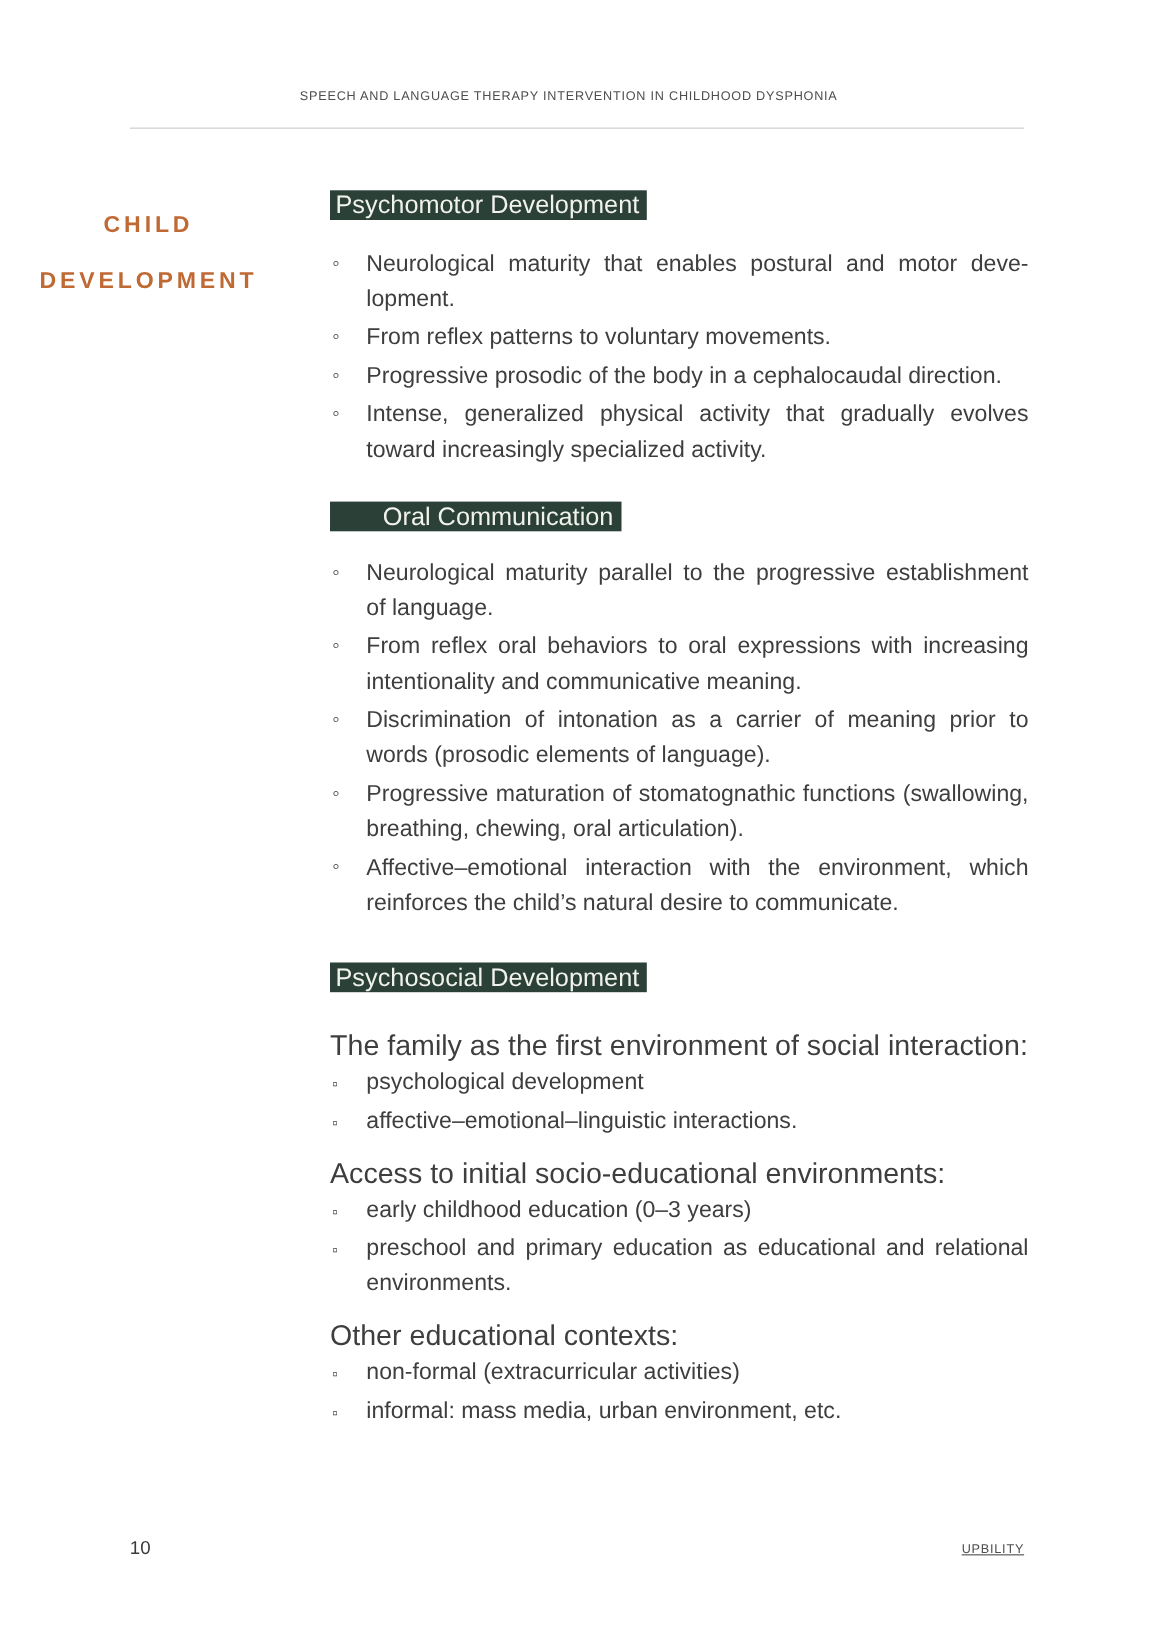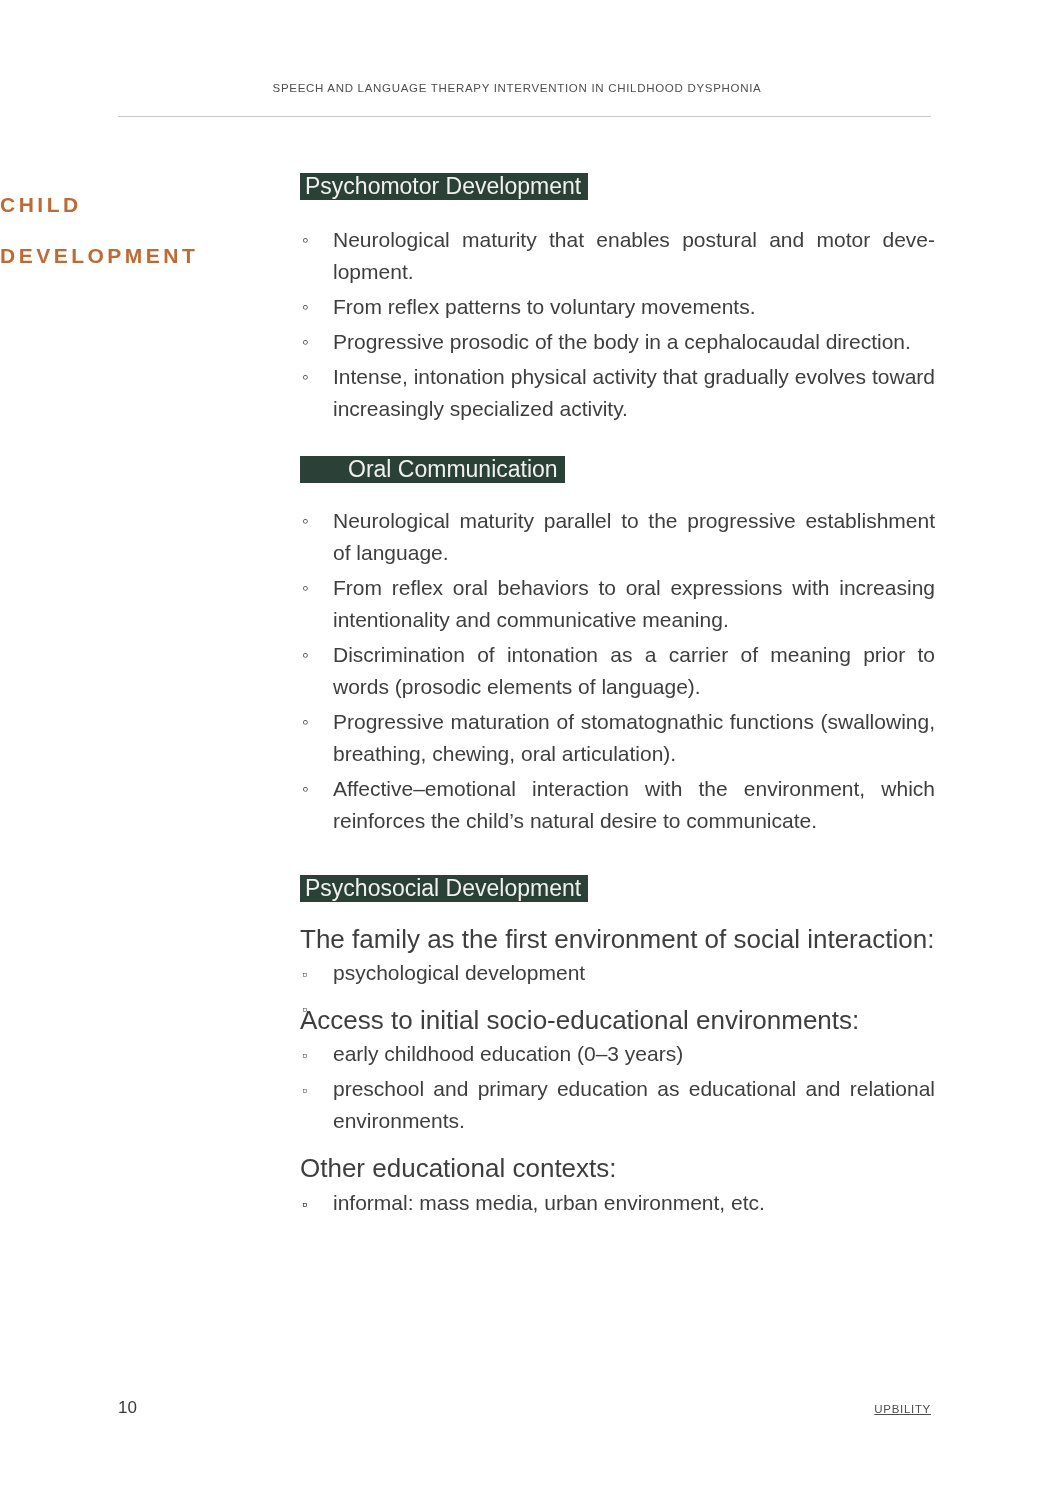--- a/index.html
+++ b/index.html
@@ -31,21 +31,21 @@
   .header-rule {
     position: absolute;
     top: 116px; left: 118px; right: 119px;
     margin: 0; border: none;
     border-top: 1px solid var(--rule);
   }
   .side-title {
     position: absolute;
     top: 179px; left: 0;
     width: 270px;
-    text-align: left;
+    text-align: center;
     color: var(--accent);
     font-weight: bold;
     font-size: 21px;
     letter-spacing: 3.5px;
     line-height: 51px;
   }
   .main {
     position: absolute;
     top: 173px; left: 300px;
     width: 635px;
@@ -56,21 +56,21 @@
     background: var(--heading_bg);
     color: var(--heading_fg);
     font-size: 23px;
     line-height: 20px;
     padding: 3px 7px 4px 5px;
   }
   .sec-psychomotor .section-heading { margin-bottom: 24px; }
   .sec-oral { margin-top: 31px; }
   .sec-oral .section-heading { margin-bottom: 22px; padding-left: 48px; }
   .sec-psychosocial { margin-top: 38px; }
-  .sec-psychosocial .section-heading { margin-bottom: 21px; }
+  .sec-psychosocial .section-heading { margin-bottom: 32px; }
   .blist {
     list-style: none;
     margin: 0; padding: 0;
     font-size: 21px;
     line-height: 32px;
     text-align: justify;
   }
   .bitem {
     position: relative;
     padding-left: 33px;
@@ -137,21 +137,21 @@
             <span>From reflex patterns to voluntary movements.</span>
           </li>
 
           <li class="bitem">
             <span class="bullet">◦</span>
             <span>Progressive prosodic of the body in a cephalocaudal direction.</span>
           </li>
 
           <li class="bitem">
             <span class="bullet">◦</span>
-            <span>Intense, intonation physical activity that gradually evolves toward increasingly specialized activity.</span>
+            <span>Intense, generalized physical activity that gradually evolves toward increasingly specialized activity.</span>
           </li>
         </ul>
     </section>
 
     <section class="sec-oral">
       <div>
         <span class="section-heading">Oral Communication</span>
       </div>
       <ul class="blist circle">
 
@@ -191,20 +191,21 @@
         <p class="intro">The family as the first environment of social interaction:</p>
         <ul class="blist square">
 
             <li class="bitem">
               <span class="bullet">▫</span>
               <span>psychological development</span>
             </li>
 
             <li class="bitem">
               <span class="bullet">▫</span>
+              <span>affective–emotional–linguistic interactions.</span>
             </li>
           </ul>
       </div>
 
       <div class="group">
         <p class="intro">Access to initial socio-educational environments:</p>
         <ul class="blist square">
 
             <li class="bitem">
               <span class="bullet">▫</span>
@@ -217,20 +218,21 @@
             </li>
           </ul>
       </div>
 
       <div class="group">
         <p class="intro">Other educational contexts:</p>
         <ul class="blist square">
 
             <li class="bitem">
               <span class="bullet">▫</span>
+              <span>non-formal (extracurricular activities)</span>
             </li>
 
             <li class="bitem">
               <span class="bullet">▫</span>
               <span>informal: mass media, urban environment, etc.</span>
             </li>
           </ul>
       </div>
     </section>
 

